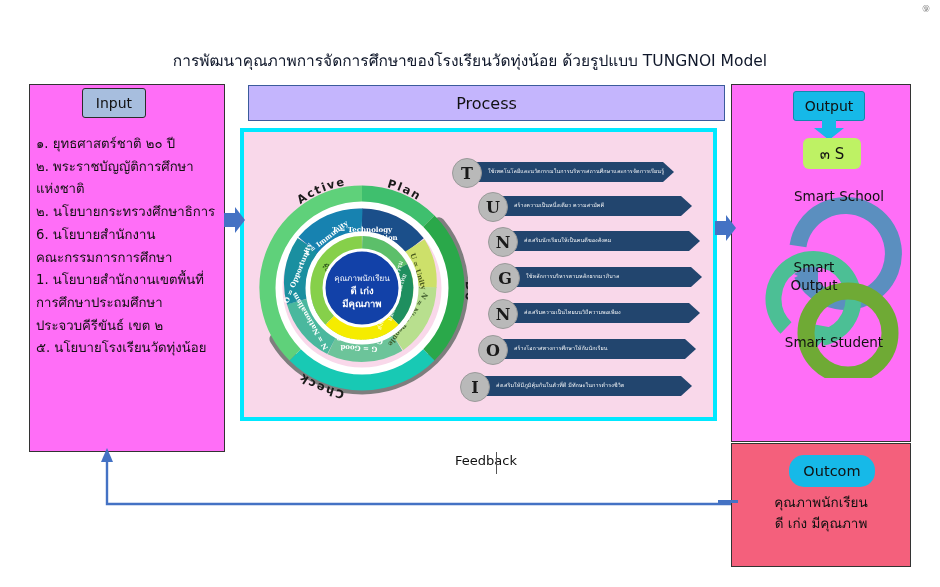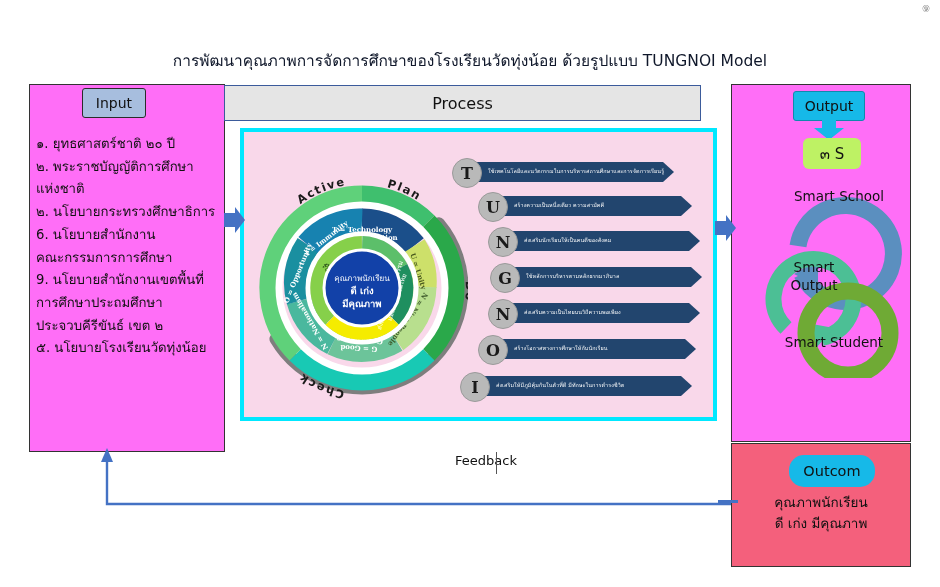--- a/index.html
+++ b/index.html
@@ -27,22 +27,22 @@
     font-size:14px;color:#111;
   }
   #input-list{
     position:absolute;left:36px;top:133px;width:188px;
     font-size:13.2px;line-height:1.72;color:#111;
   }
   #input-list div{white-space:nowrap;}
 
   
   #process-header{
-    position:absolute;left:224px;top:85px;width:477px;height:36px;
-    background:#e5e5e5;border:1px solid #3b5b9b;box-sizing:border-box;
+    position:absolute;left:248px;top:85px;width:477px;height:36px;
+    background:#c4b5fd;border:1px solid #3b5b9b;box-sizing:border-box;
     display:flex;align-items:center;justify-content:center;
     font-size:16px;color:#111;
   }
   #process-body{
     position:absolute;left:240px;top:128px;width:477px;height:293px;
     background:#f9d8ea;border:4px solid #00e8ff;box-sizing:border-box;
   }
   #feedback-label{
     position:absolute;left:455px;top:415px;width:200px;
     font-size:13px;color:#111;margin-top:38px;
@@ -125,21 +125,21 @@
 
 <div id="input-panel"></div>
 <div id="input-badge">Input</div>
 <div id="input-list">
   <div>๑. ยุทธศาสตร์ชาติ ๒๐ ปี</div>
   <div>๒. พระราชบัญญัติการศึกษา</div>
   <div>แห่งชาติ</div>
   <div>๒. นโยบายกระทรวงศึกษาธิการ</div>
   <div>6. นโยบายสำนักงาน</div>
   <div>คณะกรรมการการศึกษา</div>
-  <div>9. นโยบายสำนักงานเขตพื้นที่</div>
+  <div>1. นโยบายสำนักงานเขตพื้นที่</div>
   <div>การศึกษาประถมศึกษา</div>
   <div>ประจวบคีรีขันธ์ เขต ๒</div>
   <div>๕. นโยบายโรงเรียนวัดทุ่งน้อย</div>
 </div>
 
 <div id="process-header">Process</div>
 <div id="process-body"></div>
 
 <div id="pdca">
 <svg width="212" height="232" viewBox="0 0 212 232">

